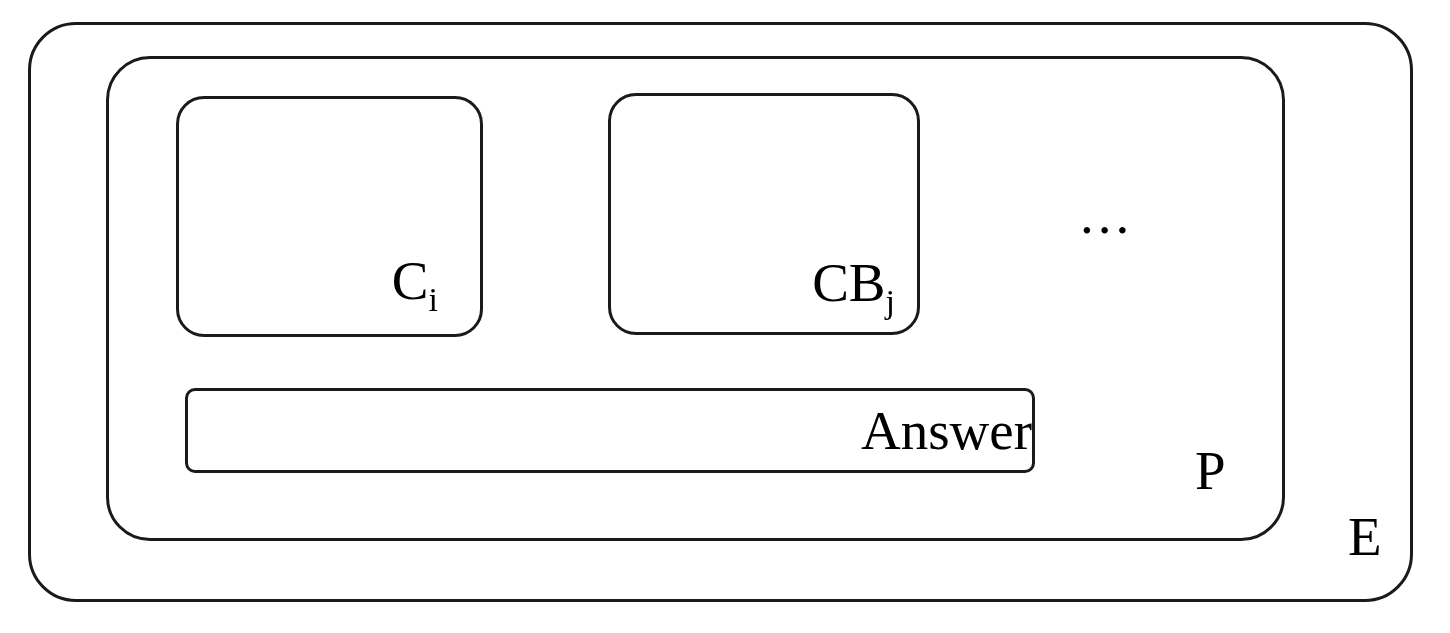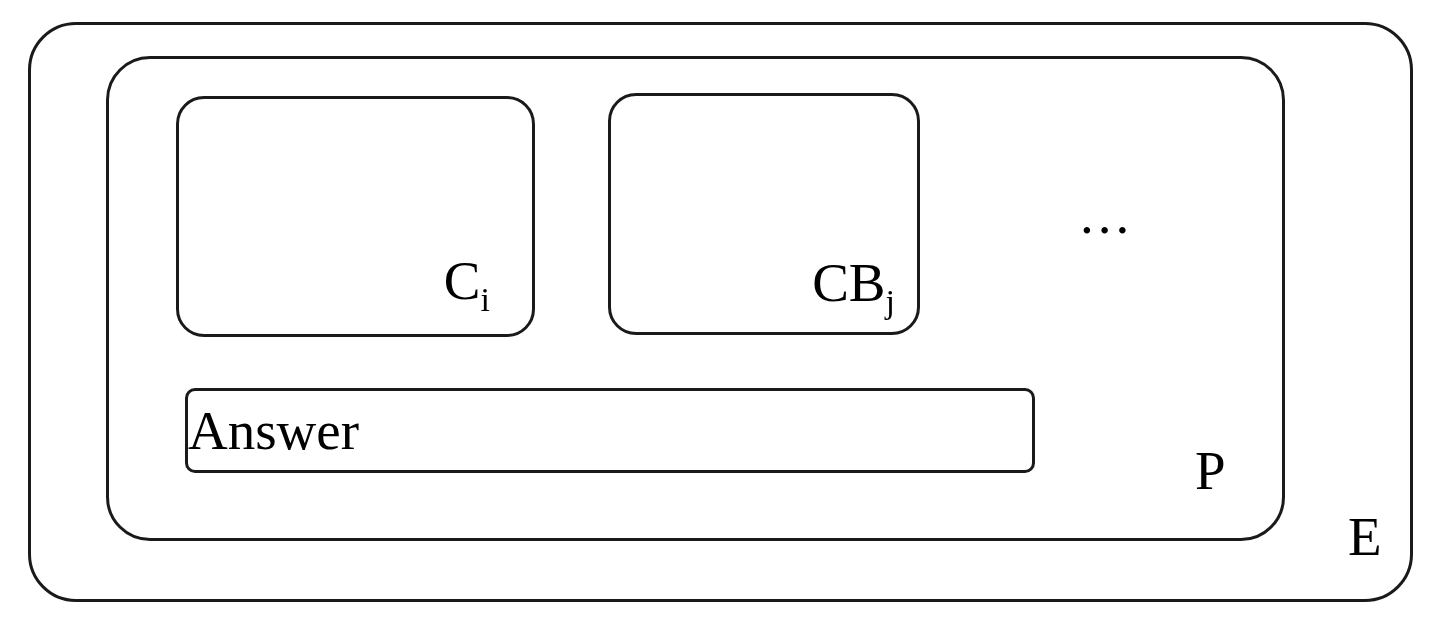--- a/index.html
+++ b/index.html
@@ -30,36 +30,36 @@
     width: 1385px; height: 580px;
     border-radius: 48px;
   }
   .problem-box {
     left: 75px; top: 31px;
     width: 1179px; height: 485px;
     border-radius: 44px;
   }
   .choice-box {
     left: 67px; top: 37px;
-    width: 359px; height: 241px;
+    width: 307px; height: 241px;
     border-radius: 28px;
     text-align: center;
   }
   .checkbox-box {
     left: 499px; top: 34px;
     width: 312px; height: 242px;
     border-radius: 28px;
   }
   .answer-box {
     left: 76px; top: 329px;
     width: 850px; height: 85px;
     border-radius: 10px;
     display: flex;
     align-items: center;
-    justify-content: flex-start;
+    justify-content: flex-end;
   }
   .corner-label {
     position: absolute;
     font-size: 55px;
     line-height: 1;
     color: var(--text);
     white-space: nowrap;
   }
   .corner-label sub {
     font-size: 0.62em;

